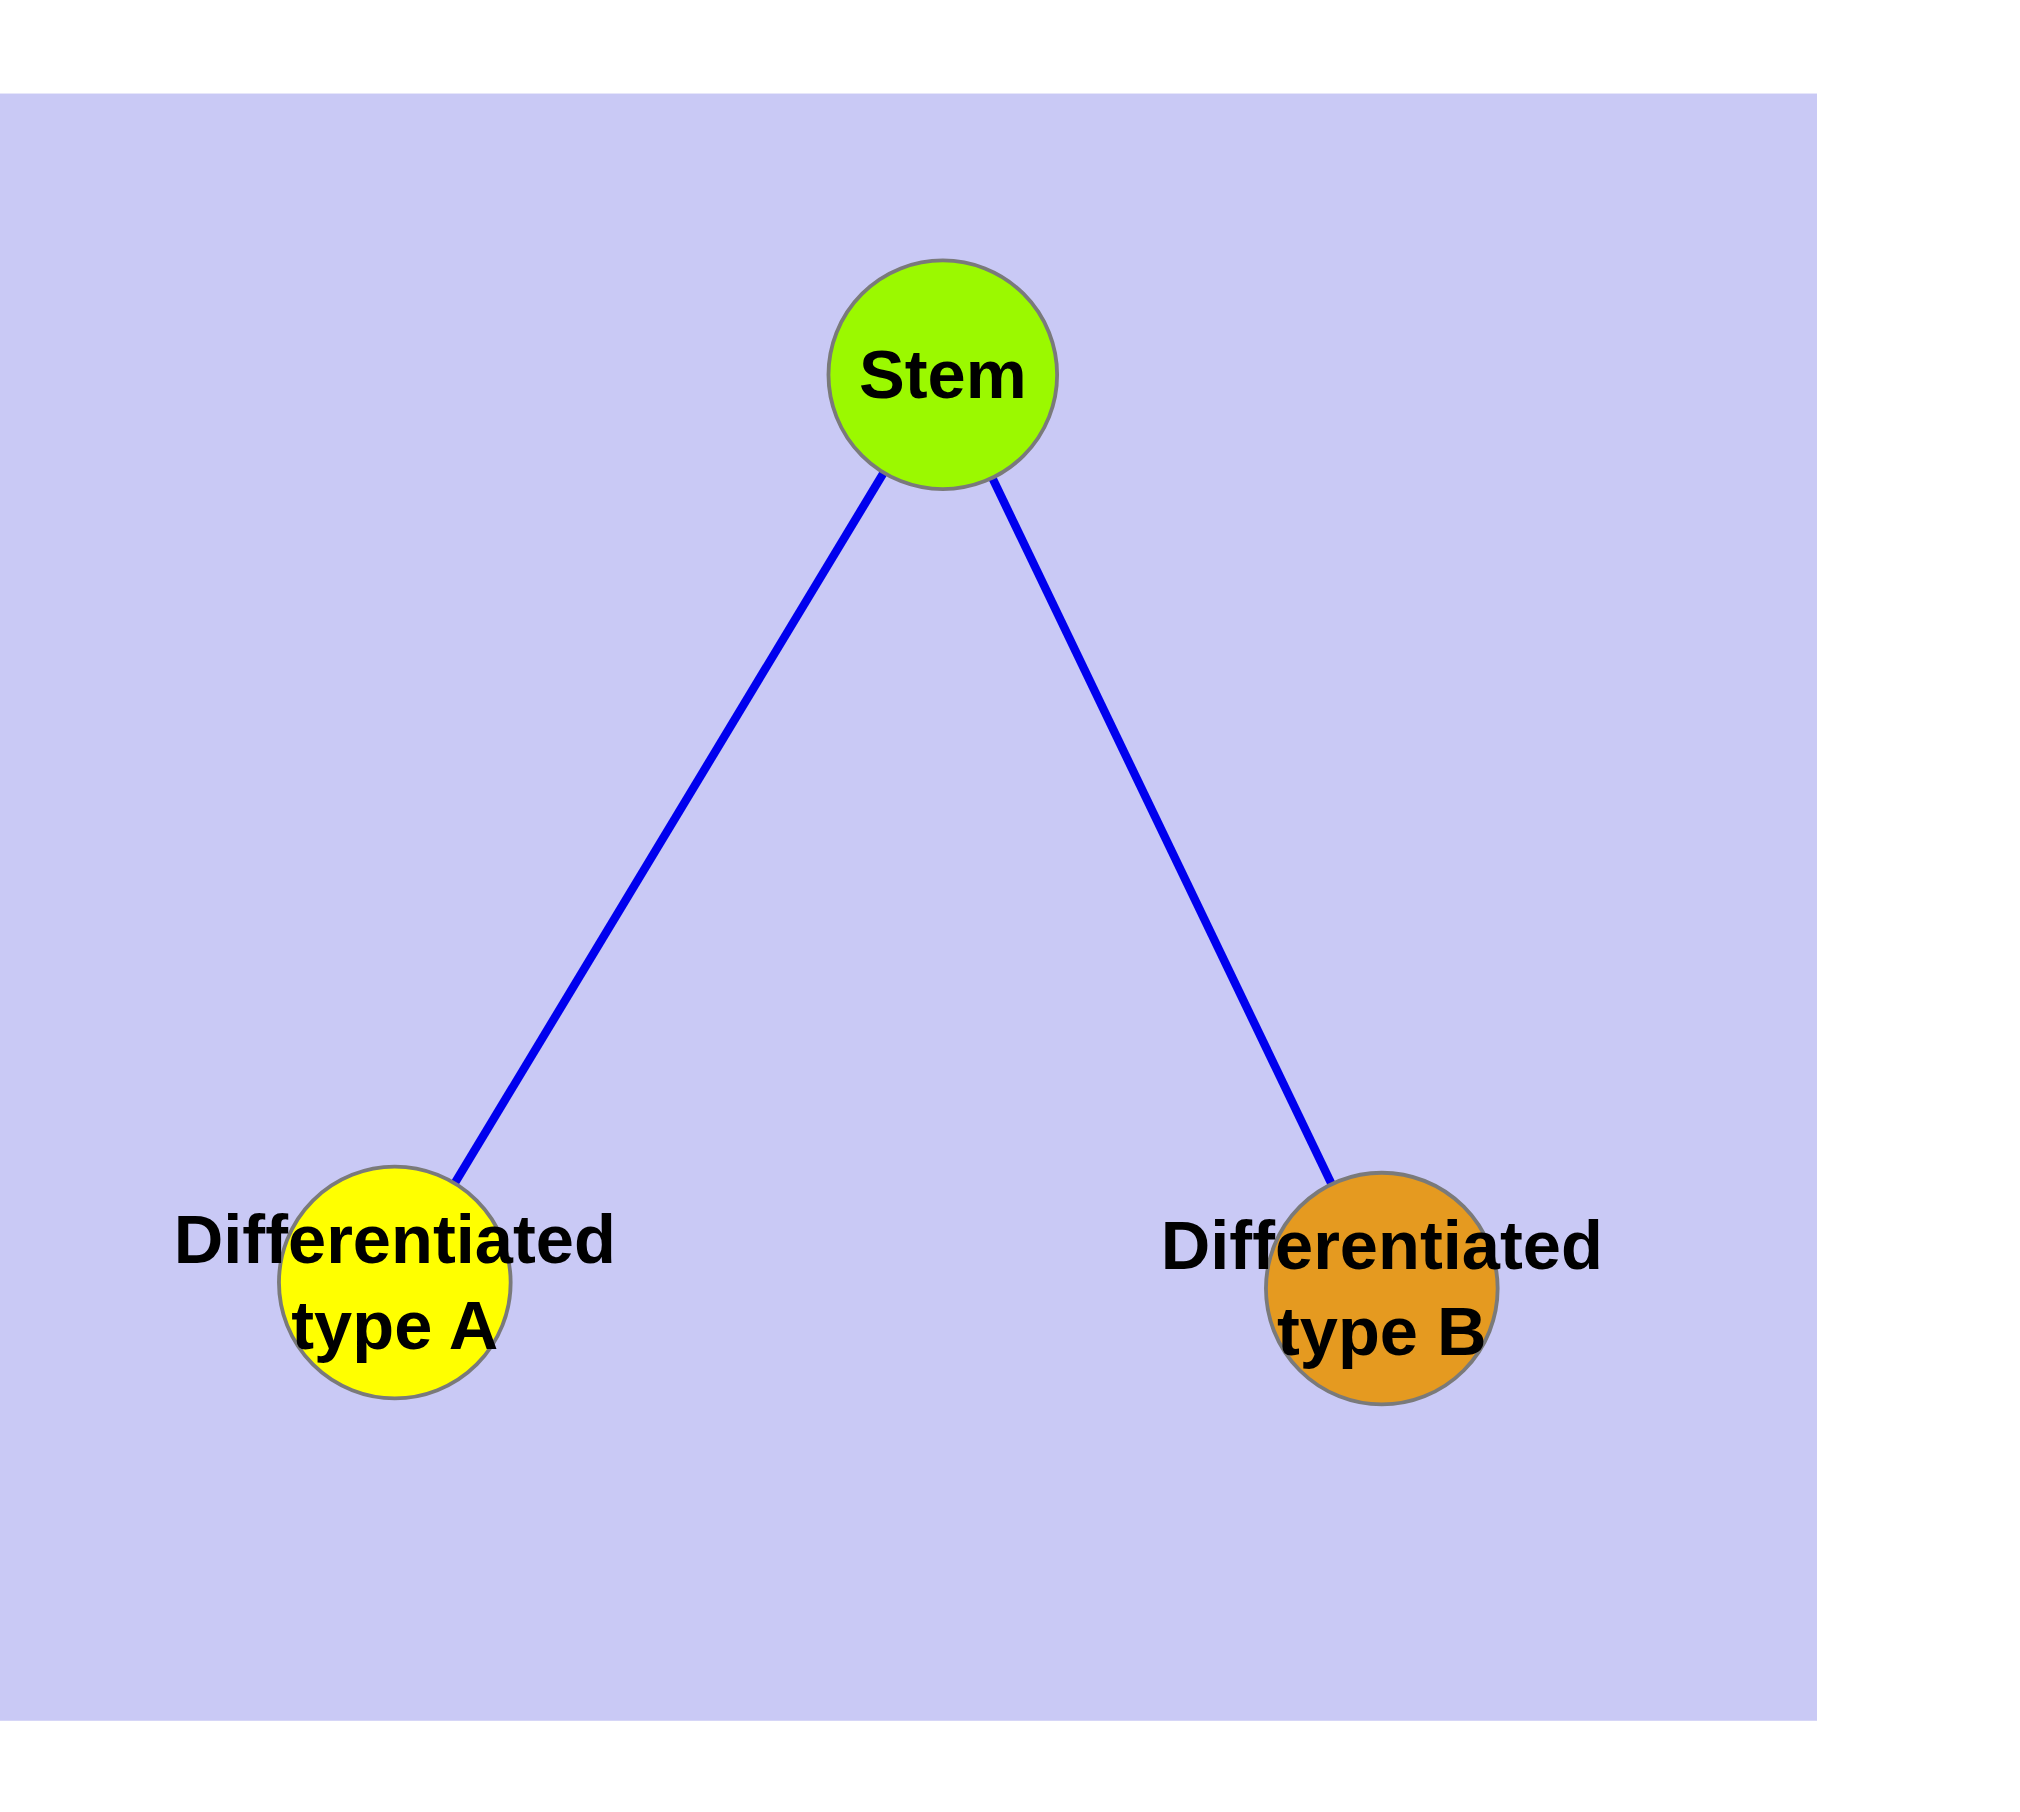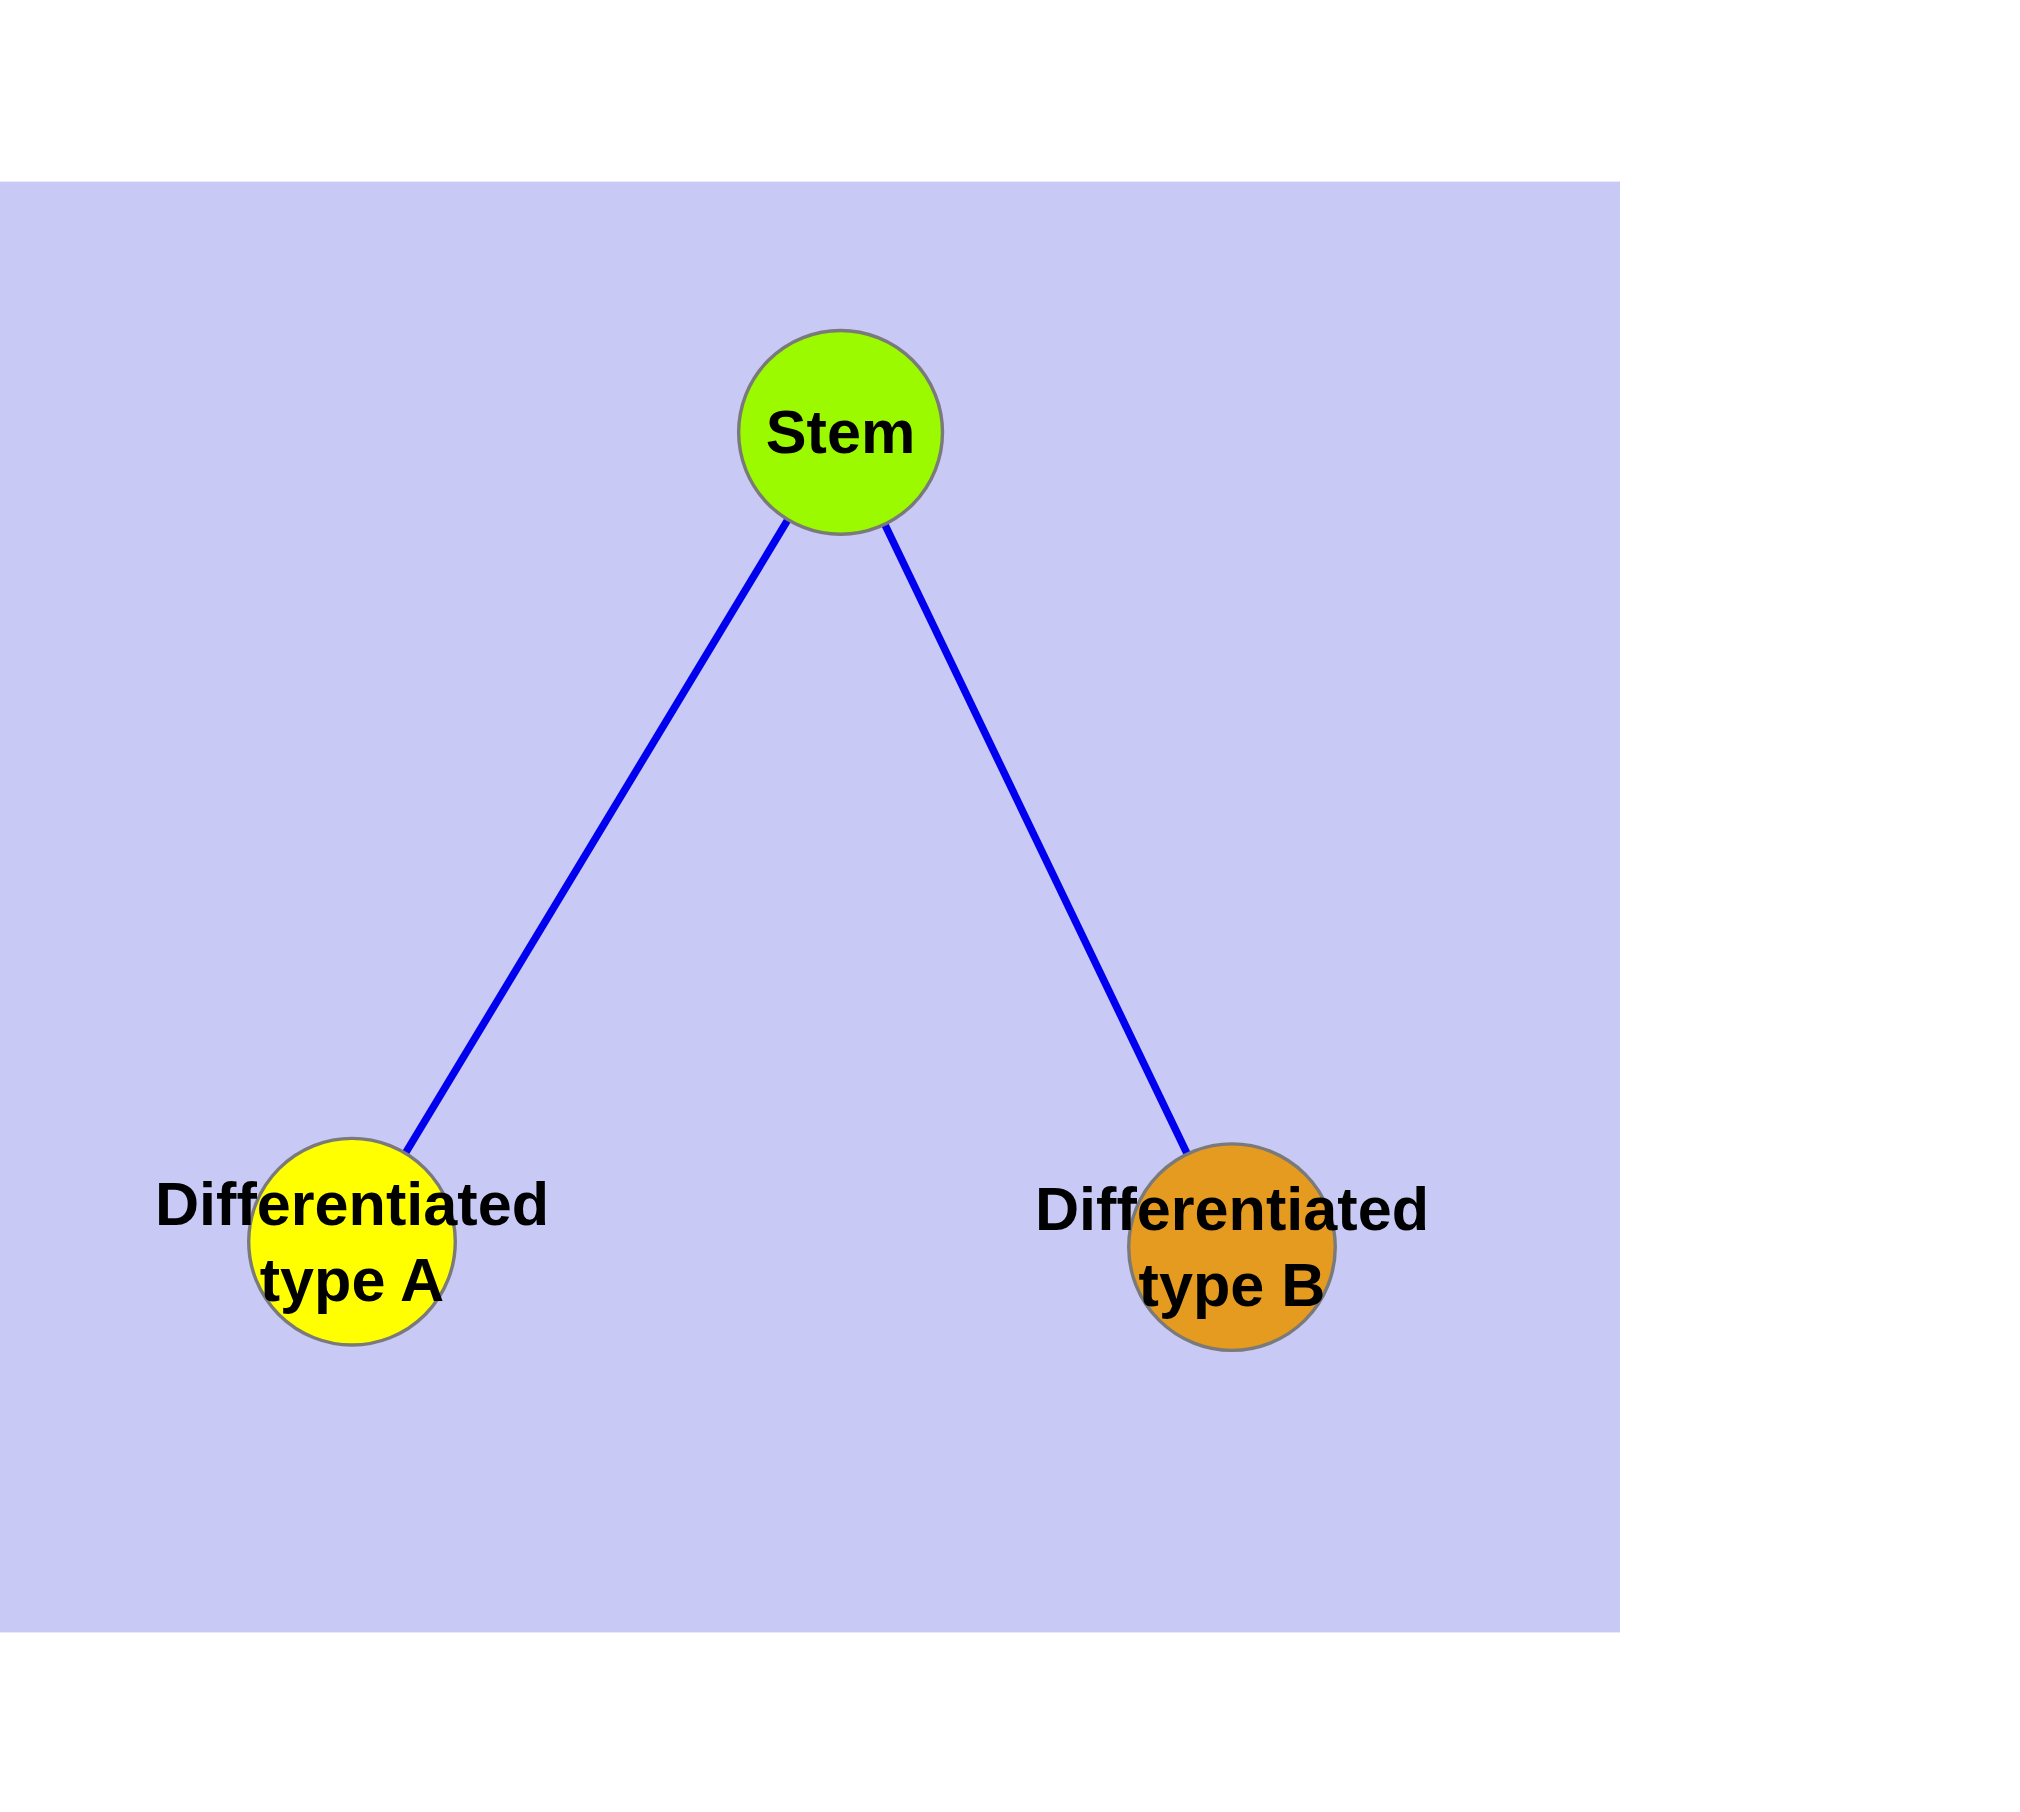--- a/index.html
+++ b/index.html
@@ -2,21 +2,21 @@
 <html style="font-size:13.6px"><head>
 <meta charset="utf-8">
 <style>
   html, body {
     margin: 0;
     padding: 0;
     background: #ffffff;
   }
   .stage {
     position: relative;
-    width: 1620px;
+    width: 1817px;
     height: 1812px;
     background: #ffffff;
     overflow: hidden;
     font-family: "Liberation Sans", "DejaVu Sans", sans-serif;
   }
   .stage svg {
     position: absolute;
     top: 0;
     left: 0;
     width: 100%;

